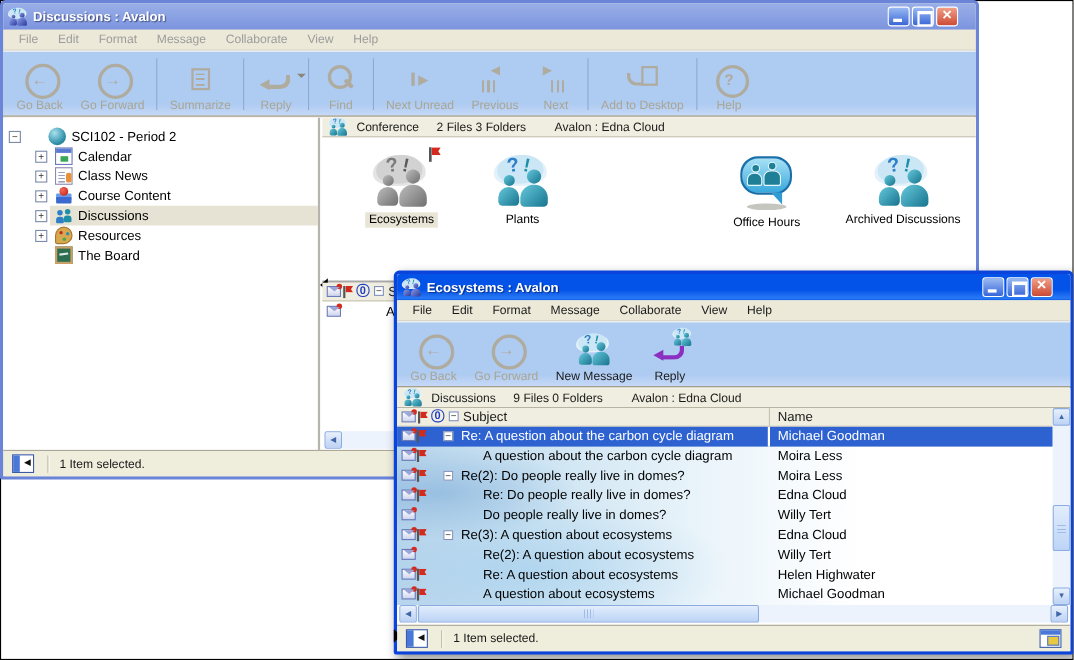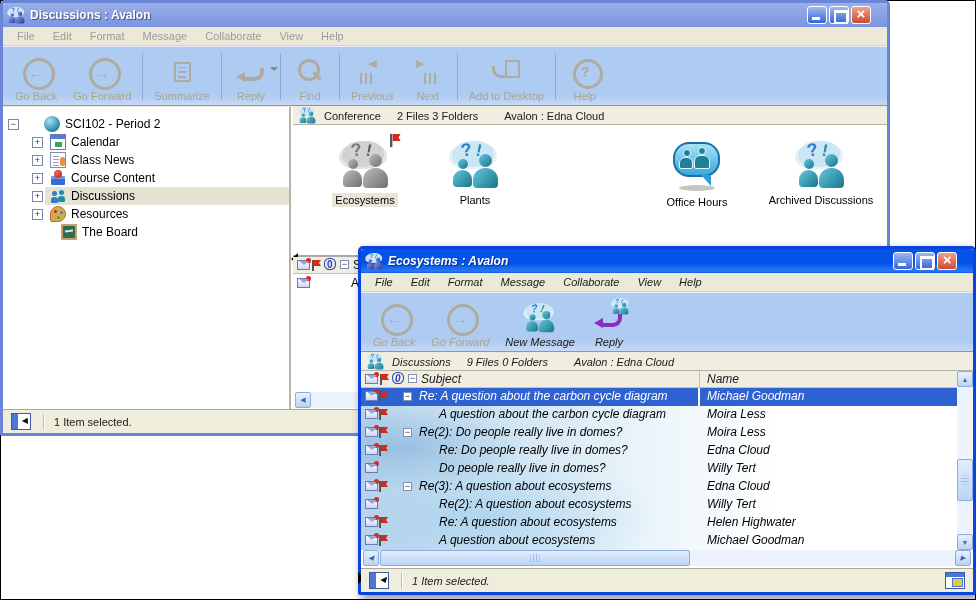--- a/index.html
+++ b/index.html
@@ -168,21 +168,21 @@
   .conf-item.selected .clabel { background:#E8E4D6; }
   .conf-flag { position:absolute; }
   #bw-split { position:absolute; left:0; top:148px; right:0; height:2px; background:#A8A8A8; }
   #bw-listheader { position:absolute; left:0; top:150px; right:0; }
   #bw-partialrow { position:absolute; left:0; top:168px; right:0; }
   #bw-hscroll { position:absolute; left:0; bottom:0; right:0; height:17px; }
   .tri-left { width:0; height:0; border-top:6px solid transparent; border-bottom:6px solid transparent; border-right:7px solid #000; position:absolute; }
   .tri-right { width:0; height:0; border-top:6px solid transparent; border-bottom:6px solid transparent; border-left:7px solid #000; position:absolute; }
 
   
-  #fw { left:358px; top:246px; width:618px; height:349px; border:3px solid #0A44DC; border-radius:5px 5px 2px 2px; box-shadow:3px 4px 10px rgba(0,0,0,.45);font-style:italic; }
+  #fw { left:358px; top:246px; width:618px; height:349px; border:3px solid #0A44DC; border-radius:5px 5px 2px 2px; box-shadow:3px 4px 10px rgba(0,0,0,.45); }
   #fw .titlebar { background:linear-gradient(#0353E8 60%, #2A79F5 92%, #0A5AE8); }
   #fw-body { position:absolute; left:0; top:104px; right:0; bottom:24px; background:#fff; }
   #fw-rows { position:absolute; left:0; top:35px; width:596px; height:162px;
      background:
        radial-gradient(ellipse 180px 60px at 40px 60px, rgba(120,170,215,.55), transparent 70%),
        radial-gradient(ellipse 260px 90px at 120px 130px, rgba(150,200,235,.5), transparent 70%),
        linear-gradient(90deg, #BAD6EC 0, #CFE5F3 140px, #EAF4FA 280px, #fff 420px);
   }
   #fw-vscroll { position:absolute; right:0; top:18px; width:16px; height:179px; background:#EDF3FC; }
   #fw-hscroll { position:absolute; left:0; top:197px; right:0; height:17px; }
@@ -242,20 +242,24 @@
           <div class="tb-label">Reply</div>
           <div class="dd-arrow"></div>
         </div>
         <div class="tb-sep"></div>
         <div class="tb-btn gray">
           <div class="tb-ic ic-find"></div>
           <div class="tb-label">Find</div>
         </div>
         <div class="tb-sep"></div>
         <div class="tb-btn gray">
+          <div class="tb-ic ic-next-unread"></div>
+          <div class="tb-label">Next Unread</div>
+        </div>
+        <div class="tb-btn gray">
           <div class="tb-ic ic-previous"></div>
           <div class="tb-label">Previous</div>
         </div>
         <div class="tb-btn gray">
           <div class="tb-ic ic-nexticon"></div>
           <div class="tb-label">Next</div>
         </div>
         <div class="tb-sep"></div>
         <div class="tb-btn gray">
           <div class="tb-ic ic-add-desktop"></div>
@@ -293,21 +297,21 @@
           <div class="tree-row selected" style="padding-left: 29px;">
             <span class="exp">+</span>
             <span class="ti ti-people"></span>
             <span class="trl">Discussions</span>
           </div>
           <div class="tree-row" style="padding-left: 29px;">
             <span class="exp">+</span>
             <span class="ti ti-palette"></span>
             <span class="trl">Resources</span>
           </div>
-          <div class="tree-row" style="padding-left: 40px;">
+          <div class="tree-row" style="padding-left: 29px;">
             <span style="width: 11px; flex: 0 0 auto;"></span>
             <span class="ti ti-board"></span>
             <span class="trl">The Board</span>
           </div>
         </div>
 
       <div id="bw-conf">
         <div class="infobar">
           <div class="ppw16" style="margin-left:6px">
               <div class="pp teal">

